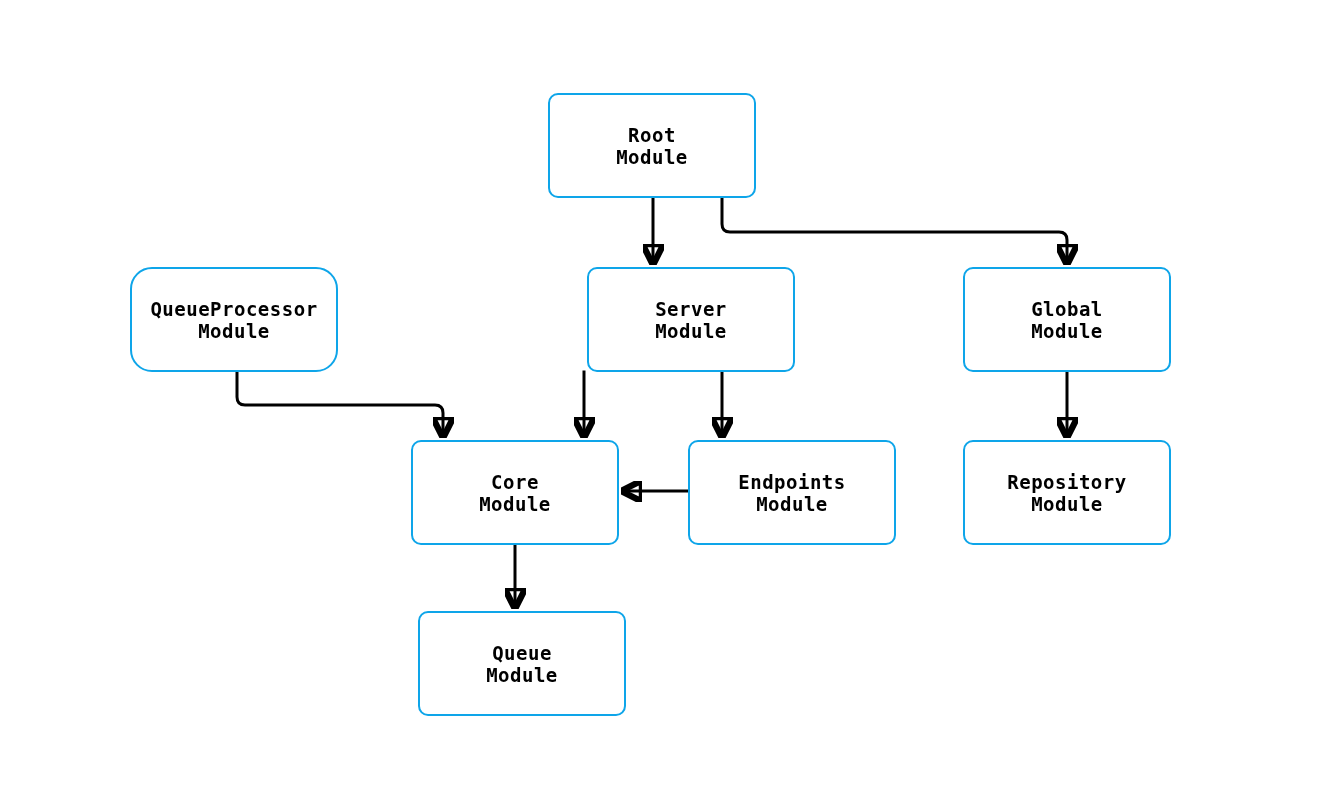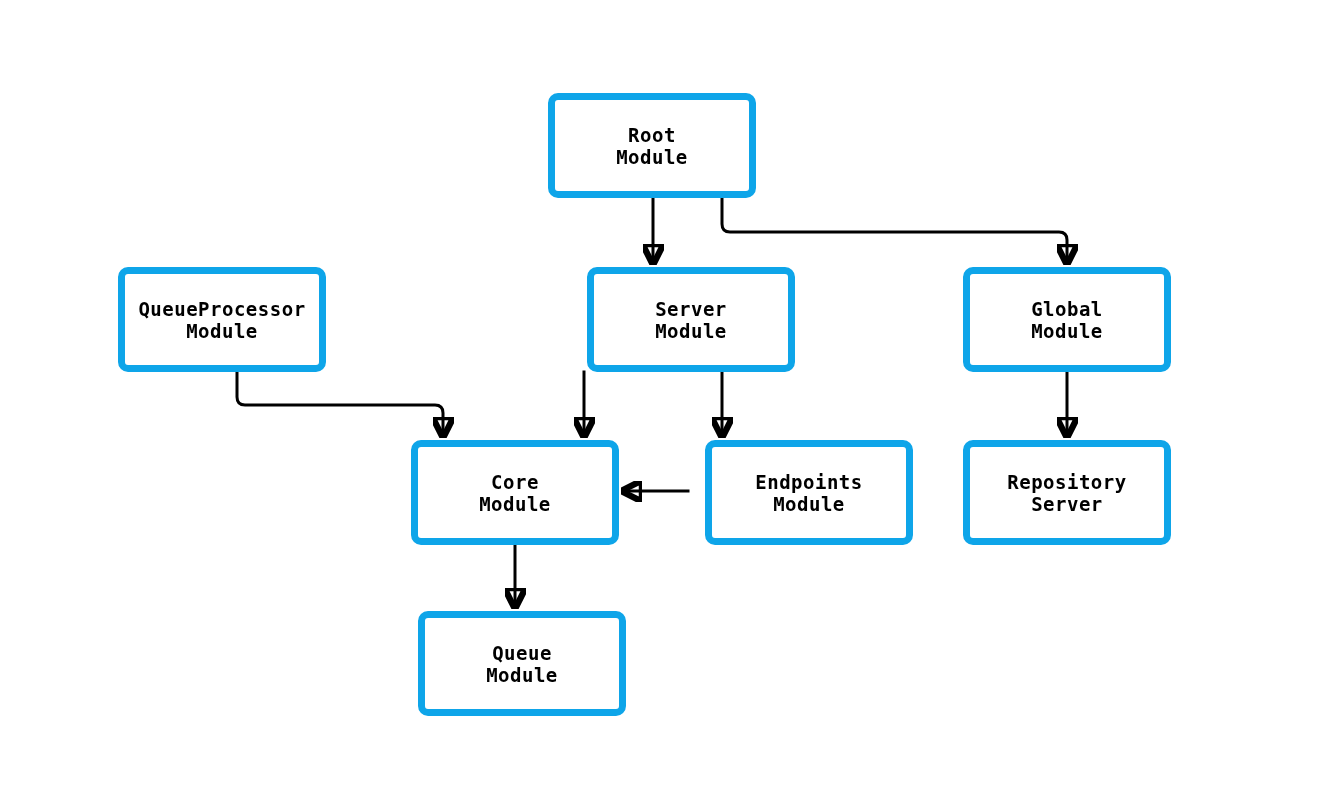--- a/index.html
+++ b/index.html
@@ -27,42 +27,42 @@
     stroke: #000000;
     stroke-width: 3;
     stroke-linecap: square;
   }
   .node {
     position: absolute;
     width: 208px;
     height: 105px;
     box-sizing: border-box;
     background: #ffffff;
-    border: 7px solid #0ea5e9;
+    border: 2px solid #0ea5e9;
     border-radius: 10px;
     display: flex;
     align-items: center;
     justify-content: center;
   }
   .node .label {
     white-space: pre-line;
     text-align: center;
     font-size: 19px;
     line-height: 22px;
     font-weight: bold;
     color: #000000;
     letter-spacing: 0.5px;
   }
   
   .node-root          { left: 548px; top: 93px;  }
-  .node-queueprocessor{ left: 118px; top: 267px; }
+  .node-queueprocessor{ left: 130px; top: 267px; border-radius: 22px; }
   .node-server        { left: 549px; top: 267px; margin-left: 38px; }
   .node-global        { left: 963px; top: 267px; }
   .node-core          { left: 411px; top: 440px; }
-  .node-endpoints     { left: 688px; top: 440px; margin-left: 17px; }
+  .node-endpoints     { left: 688px; top: 440px; }
   .node-repository    { left: 963px; top: 440px; }
   .node-queue         { left: 410px; top: 611px; margin-left: 8px; }
 </style>
 </head>
 <body>
 
 <div class="canvas">
 
   <svg class="edges-layer" viewBox="0 0 1337 809" xmlns="http://www.w3.org/2000/svg">
     <defs>
@@ -113,21 +113,21 @@
 Module</span>
   </div>
 
   <div class="node node-endpoints">
     <span class="label">Endpoints
 Module</span>
   </div>
 
   <div class="node node-repository">
     <span class="label">Repository
-Server</span>
+Module</span>
   </div>
 
   <div class="node node-queue">
     <span class="label">Queue
 Module</span>
   </div>
 
 </div>
 
 </body></html>

